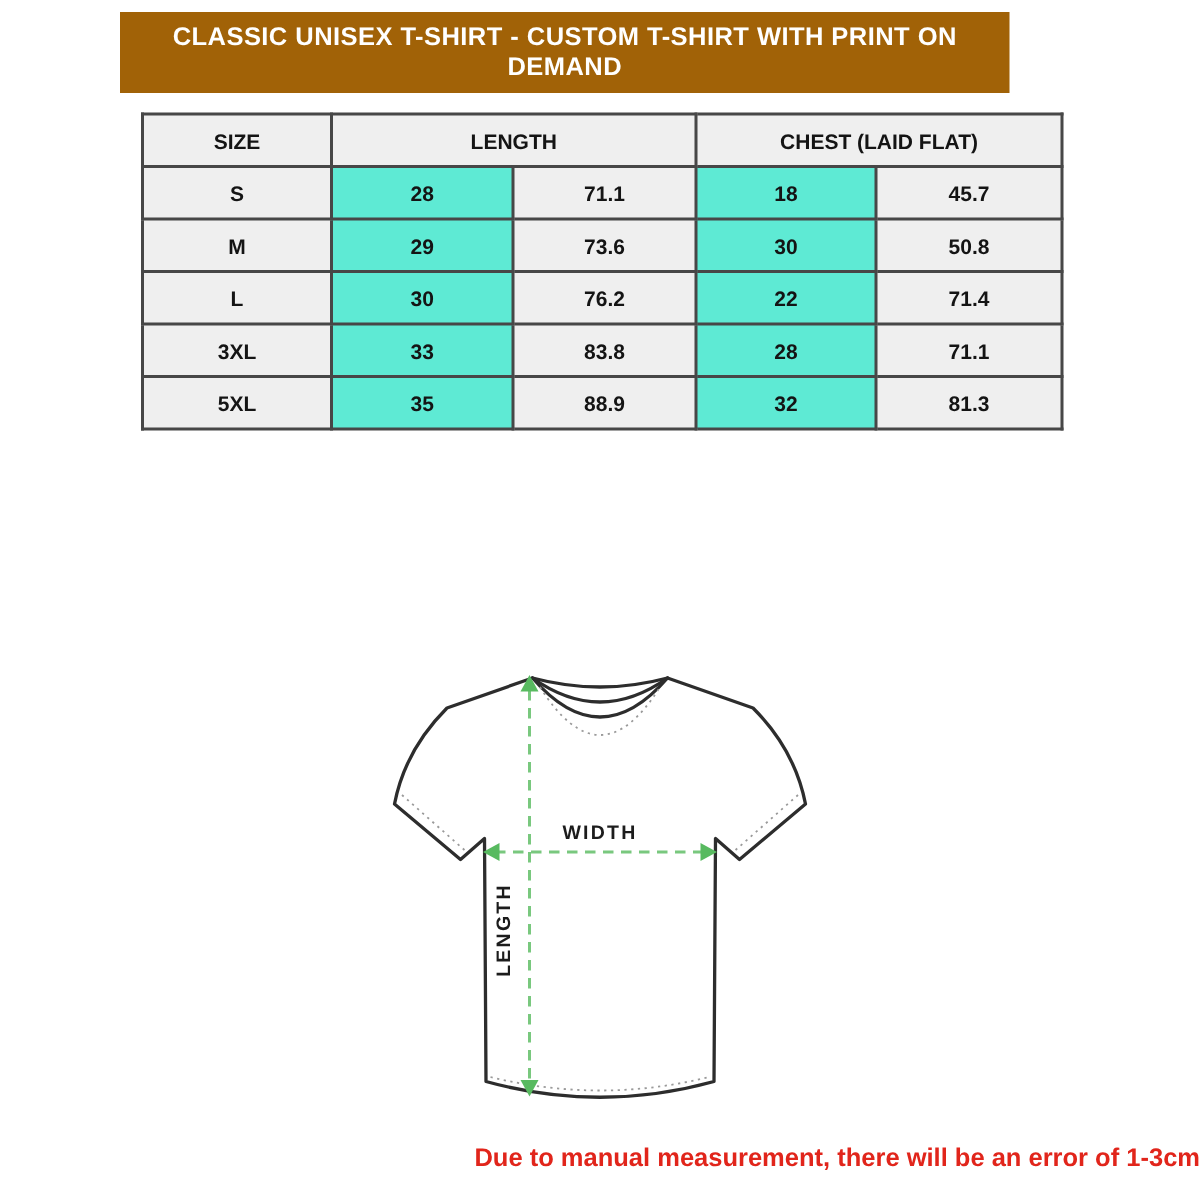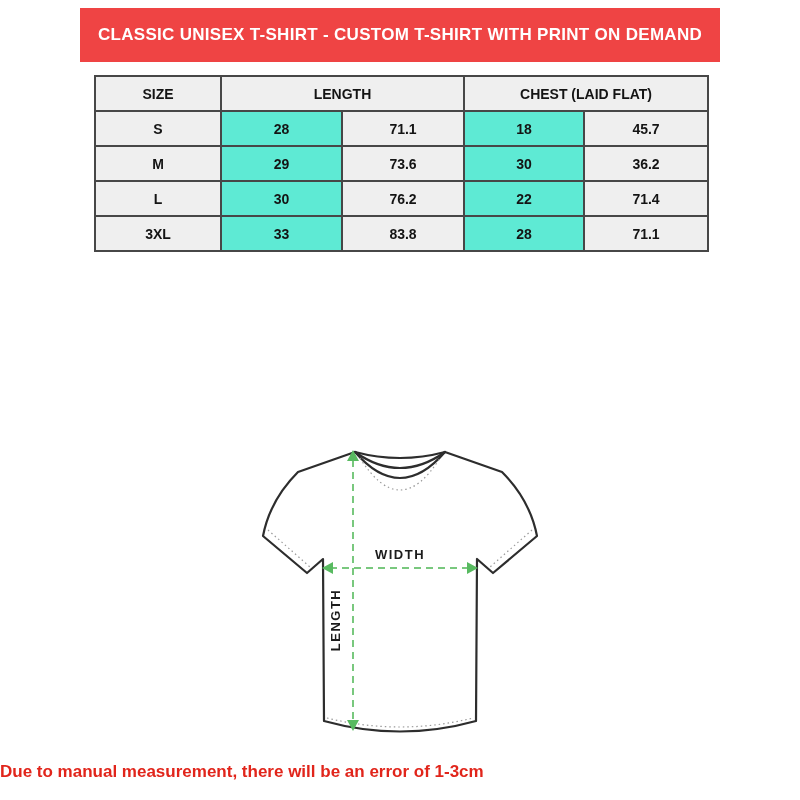--- a/index.html
+++ b/index.html
@@ -1,39 +1,39 @@
 <!DOCTYPE html>
 <html><head>
 <meta charset="utf-8">
 <style>
   html,body{margin:0;padding:0;background:#ffffff;}
   .canvas{
     position:relative;width:800px;height:800px;background:#ffffff;
     font-family:"Liberation Sans", sans-serif;overflow:hidden;
   }
   .banner{
-    position:absolute;left:80px;top:8px;width:640px;height:54px;
-    background:#ef4444;color:#ffffff;display:flex;align-items:center;justify-content:center;
+    position:absolute;left:80px;top:8px;width:593px;height:54px;
+    background:#a16207;color:#ffffff;display:flex;align-items:center;justify-content:center;
     font-weight:bold;font-size:17px;letter-spacing:.3px;text-align:center;
   }
   table.size-chart{
     position:absolute;left:94px;top:75px;width:613px;
     border-collapse:collapse;table-layout:fixed;text-align:center;
     font-weight:bold;font-size:14px;color:#141414;
     border:2px solid #3d3d3d;
   }
   table.size-chart th, table.size-chart td{
     border:2px solid #474747;height:33px;padding:0;vertical-align:middle;
   }
   table.size-chart th{background:#efefef;font-size:14px;margin-top:24px;}
   table.size-chart td{background:#5eead4;}
   table.size-chart td:nth-child(odd){background:#efefef;}
   .diagram{position:absolute;left:240px;top:430px;width:320px;height:330px;}
   .note{
-    position:absolute;left:0;top:762px;width:100%;text-align:left;
+    position:absolute;left:0;top:762px;width:100%;text-align:right;
     color:#e1251b;font-weight:bold;font-size:17px;
   }
 </style>
 </head>
 <body>
 
 <div class="canvas">
 
   <div class="banner">
     <span>CLASSIC UNISEX T-SHIRT - CUSTOM T-SHIRT WITH PRINT ON DEMAND</span>
@@ -60,35 +60,42 @@
         <td>28</td>
         <td>71.1</td>
         <td>18</td>
         <td>45.7</td>
       </tr>
       <tr>
         <td>M</td>
         <td>29</td>
         <td>73.6</td>
         <td>30</td>
-        <td>36.2</td>
+        <td>50.8</td>
       </tr>
       <tr>
         <td>L</td>
         <td>30</td>
         <td>76.2</td>
         <td>22</td>
         <td>71.4</td>
       </tr>
       <tr>
         <td>3XL</td>
         <td>33</td>
         <td>83.8</td>
         <td>28</td>
         <td>71.1</td>
+      </tr>
+      <tr>
+        <td>5XL</td>
+        <td>35</td>
+        <td>88.9</td>
+        <td>32</td>
+        <td>81.3</td>
       </tr>
     </tbody>
   </table>
 
   <svg class="diagram" viewBox="0 0 320 330">
 
     <g fill="#ffffff" stroke="#2d2d2d" stroke-width="2.2" stroke-linejoin="round" stroke-linecap="round">
       <path d="M 115,22
                Q 160,34 205,22
                L 262,42

